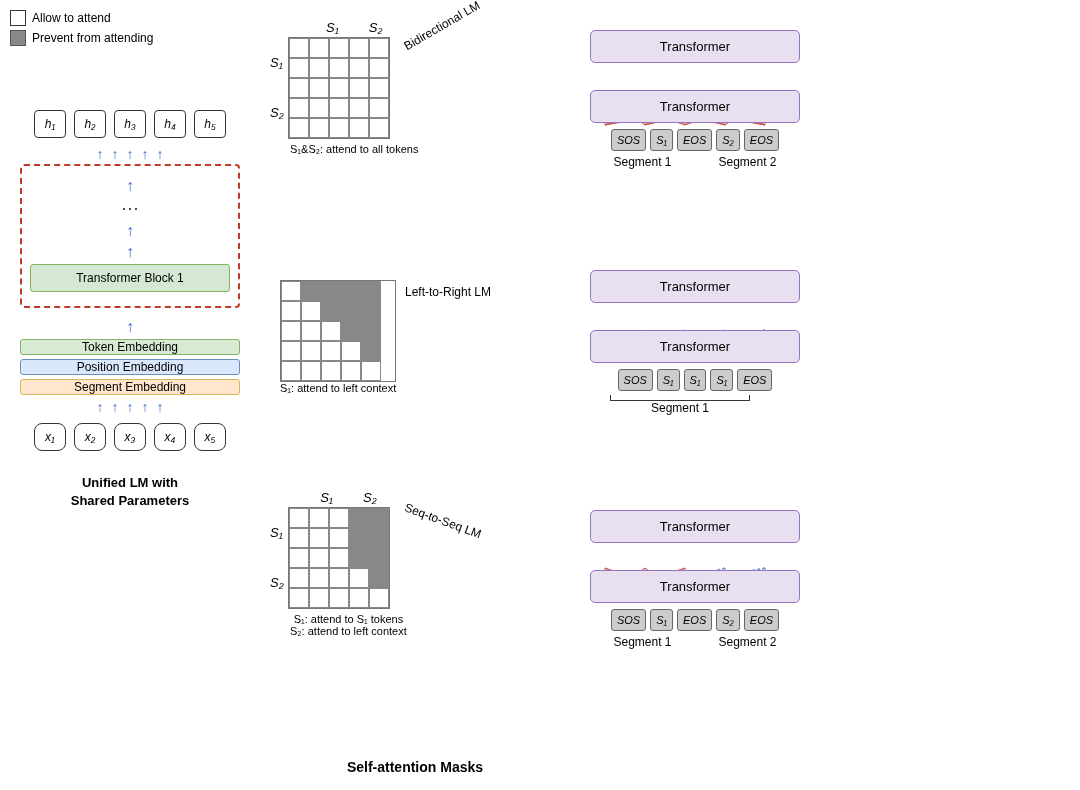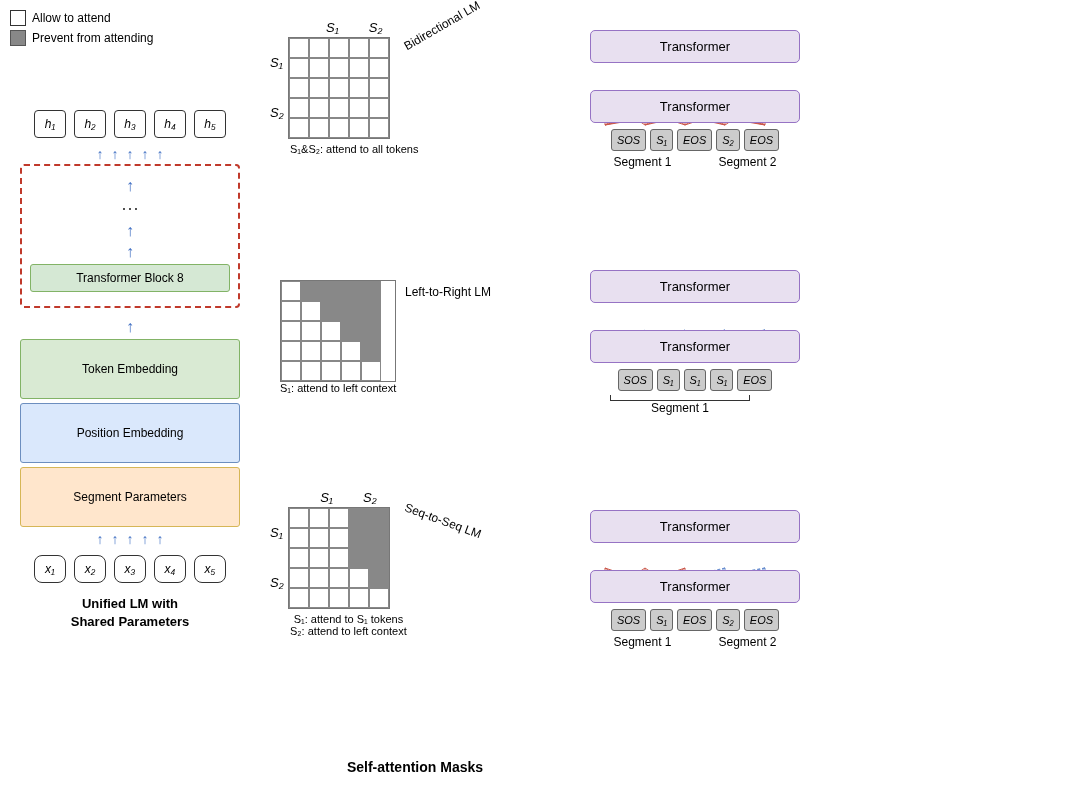--- a/index.html
+++ b/index.html
@@ -115,21 +115,21 @@
     .arrow-up {
       text-align: center;
       font-size: 16px;
       color: #4472c4;
       margin: 3px 0;
     }
 
     .embedding-block {
       border-radius: 3px;
       text-align: center;
-      padding: 22px 4px;
+      padding: 0 4px;
       font-size: 12px;
       margin-bottom: 4px;
     }
 
     .token-emb { background: #d9ead3; border: 1px solid #82b366; }
     .pos-emb { background: #dae8fc; border: 1px solid #6c8ebf; }
     .seg-emb { background: #ffe6cc; border: 1px solid #d6b656; }
 
     .input-row {
       display: flex;
@@ -158,21 +158,21 @@
       gap: 8px;
       font-size: 14px;
       color: #4472c4;
       margin: 2px 0;
     }
 
     .caption-bold {
       font-weight: bold;
       text-align: center;
       font-size: 13px;
-      margin-top: 12px;
+      margin-top: 23px;
       line-height: 1.4;
     }
 
     
     .middle-panel {
       width: 320px;
       flex-shrink: 0;
       padding: 0 10px;
       position: relative;
     }
@@ -218,34 +218,34 @@
           <span>↑</span>
           <span>↑</span>
       </div>
 
       <div class="transformer-blocks">
         <div class="arrow-up">↑</div>
         <div class="dots-row">···</div>
         <div class="arrow-up">↑</div>
         <div class="arrow-up">↑</div>
         <div class="transformer-block">
-          <span>Transformer Block 8</span>
+          <span>Transformer Block 1</span>
         </div>
       </div>
 
       <div class="arrow-up">↑</div>
 
       <div class="embedding-block token-emb">
         <span>Token Embedding</span>
       </div>
       <div class="embedding-block pos-emb">
         <span>Position Embedding</span>
       </div>
       <div class="embedding-block seg-emb">
-        <span>Segment Parameters</span>
+        <span>Segment Embedding</span>
       </div>
 
       <div class="blue-arrows" style="margin-top:4px;">
         <span>↑</span>
           <span>↑</span>
           <span>↑</span>
           <span>↑</span>
           <span>↑</span>
       </div>
 

